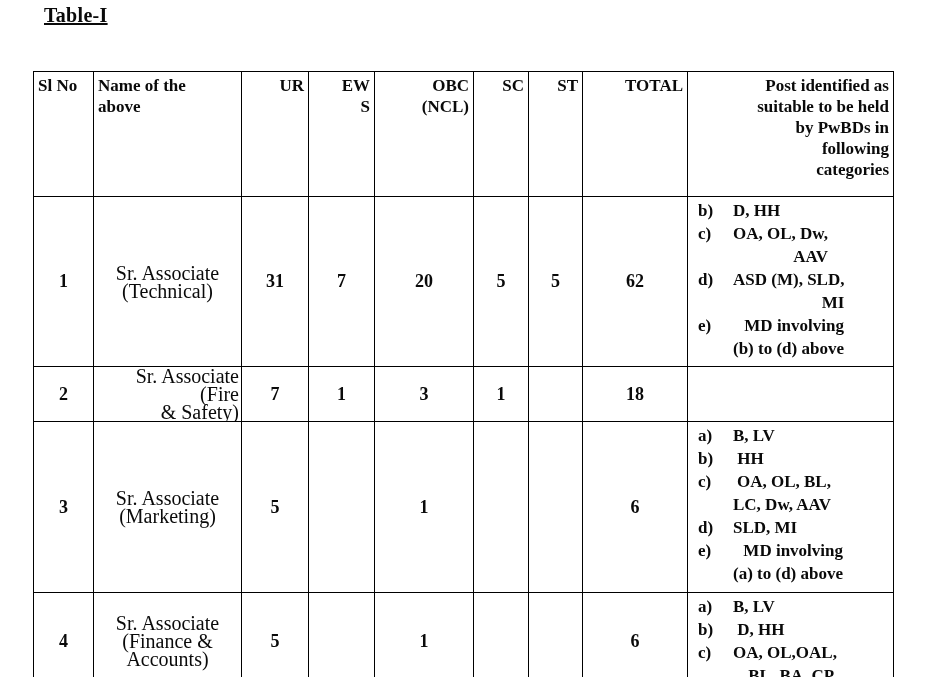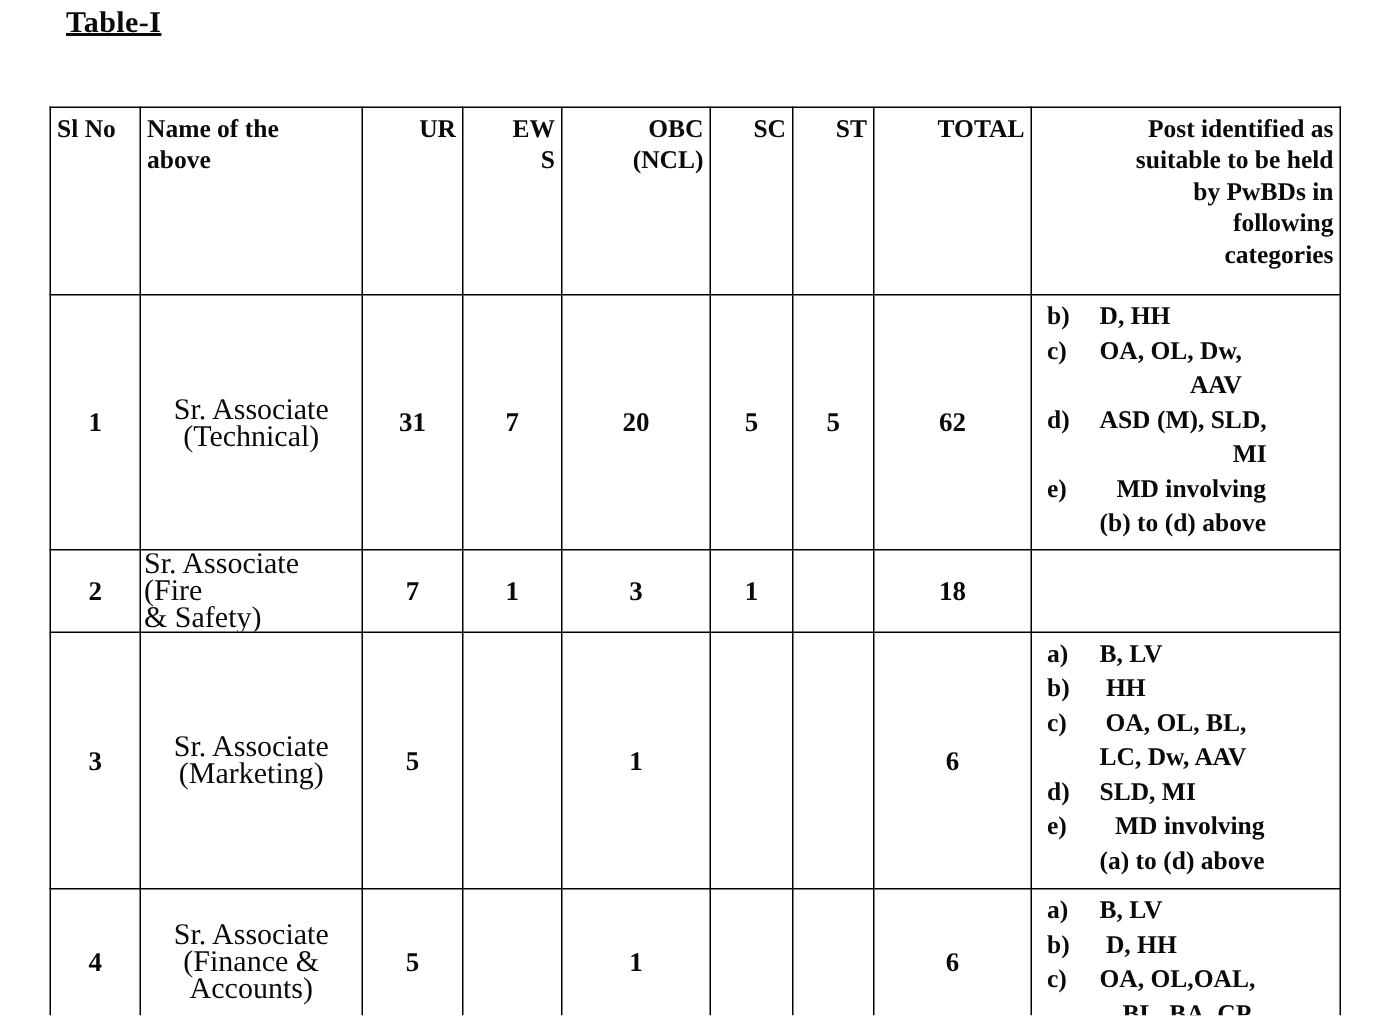--- a/index.html
+++ b/index.html
@@ -74,21 +74,21 @@
   }
   td.cell-post {
     text-align: center;
     vertical-align: middle;
     font-size: 20px;
     line-height: 18px;
     white-space: pre-line;
     padding: 0 2px;
   }
   tr.row-1 td.cell-post {
-    text-align: left;
+    text-align: right;
     padding-left: 2px;
   }
   td.cell-pwbd {
     vertical-align: top;
     padding: 2px 2px 2px 10px;
     font-weight: bold;
     font-size: 17px;
     line-height: 23px;
   }
   .pwbd-item { display: flex; align-items: flex-start; }

